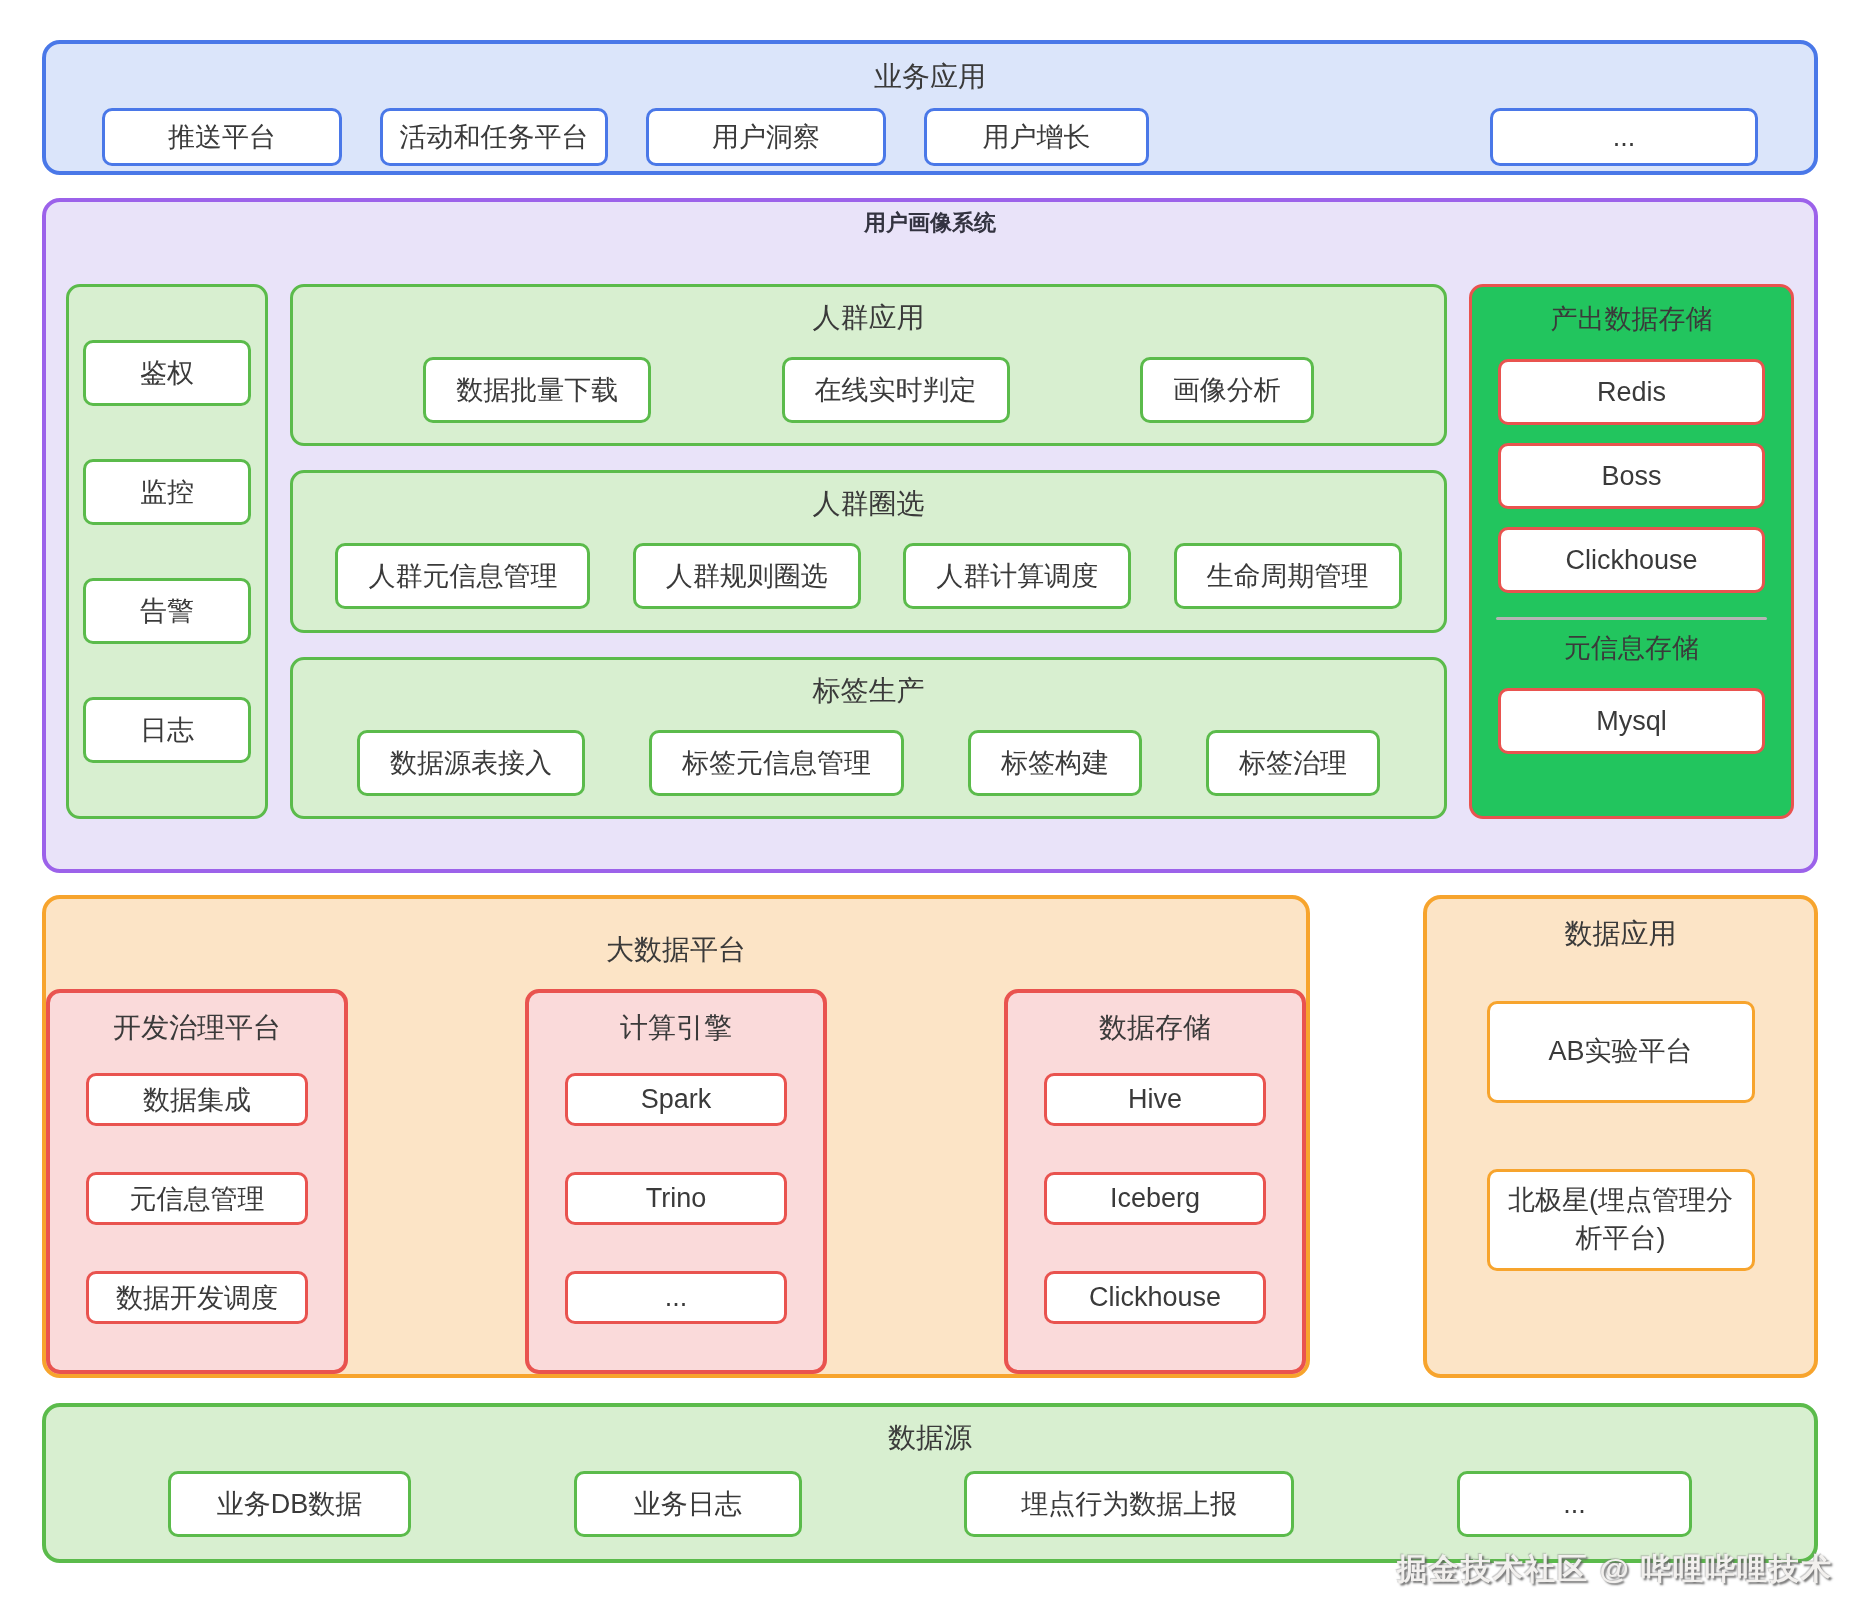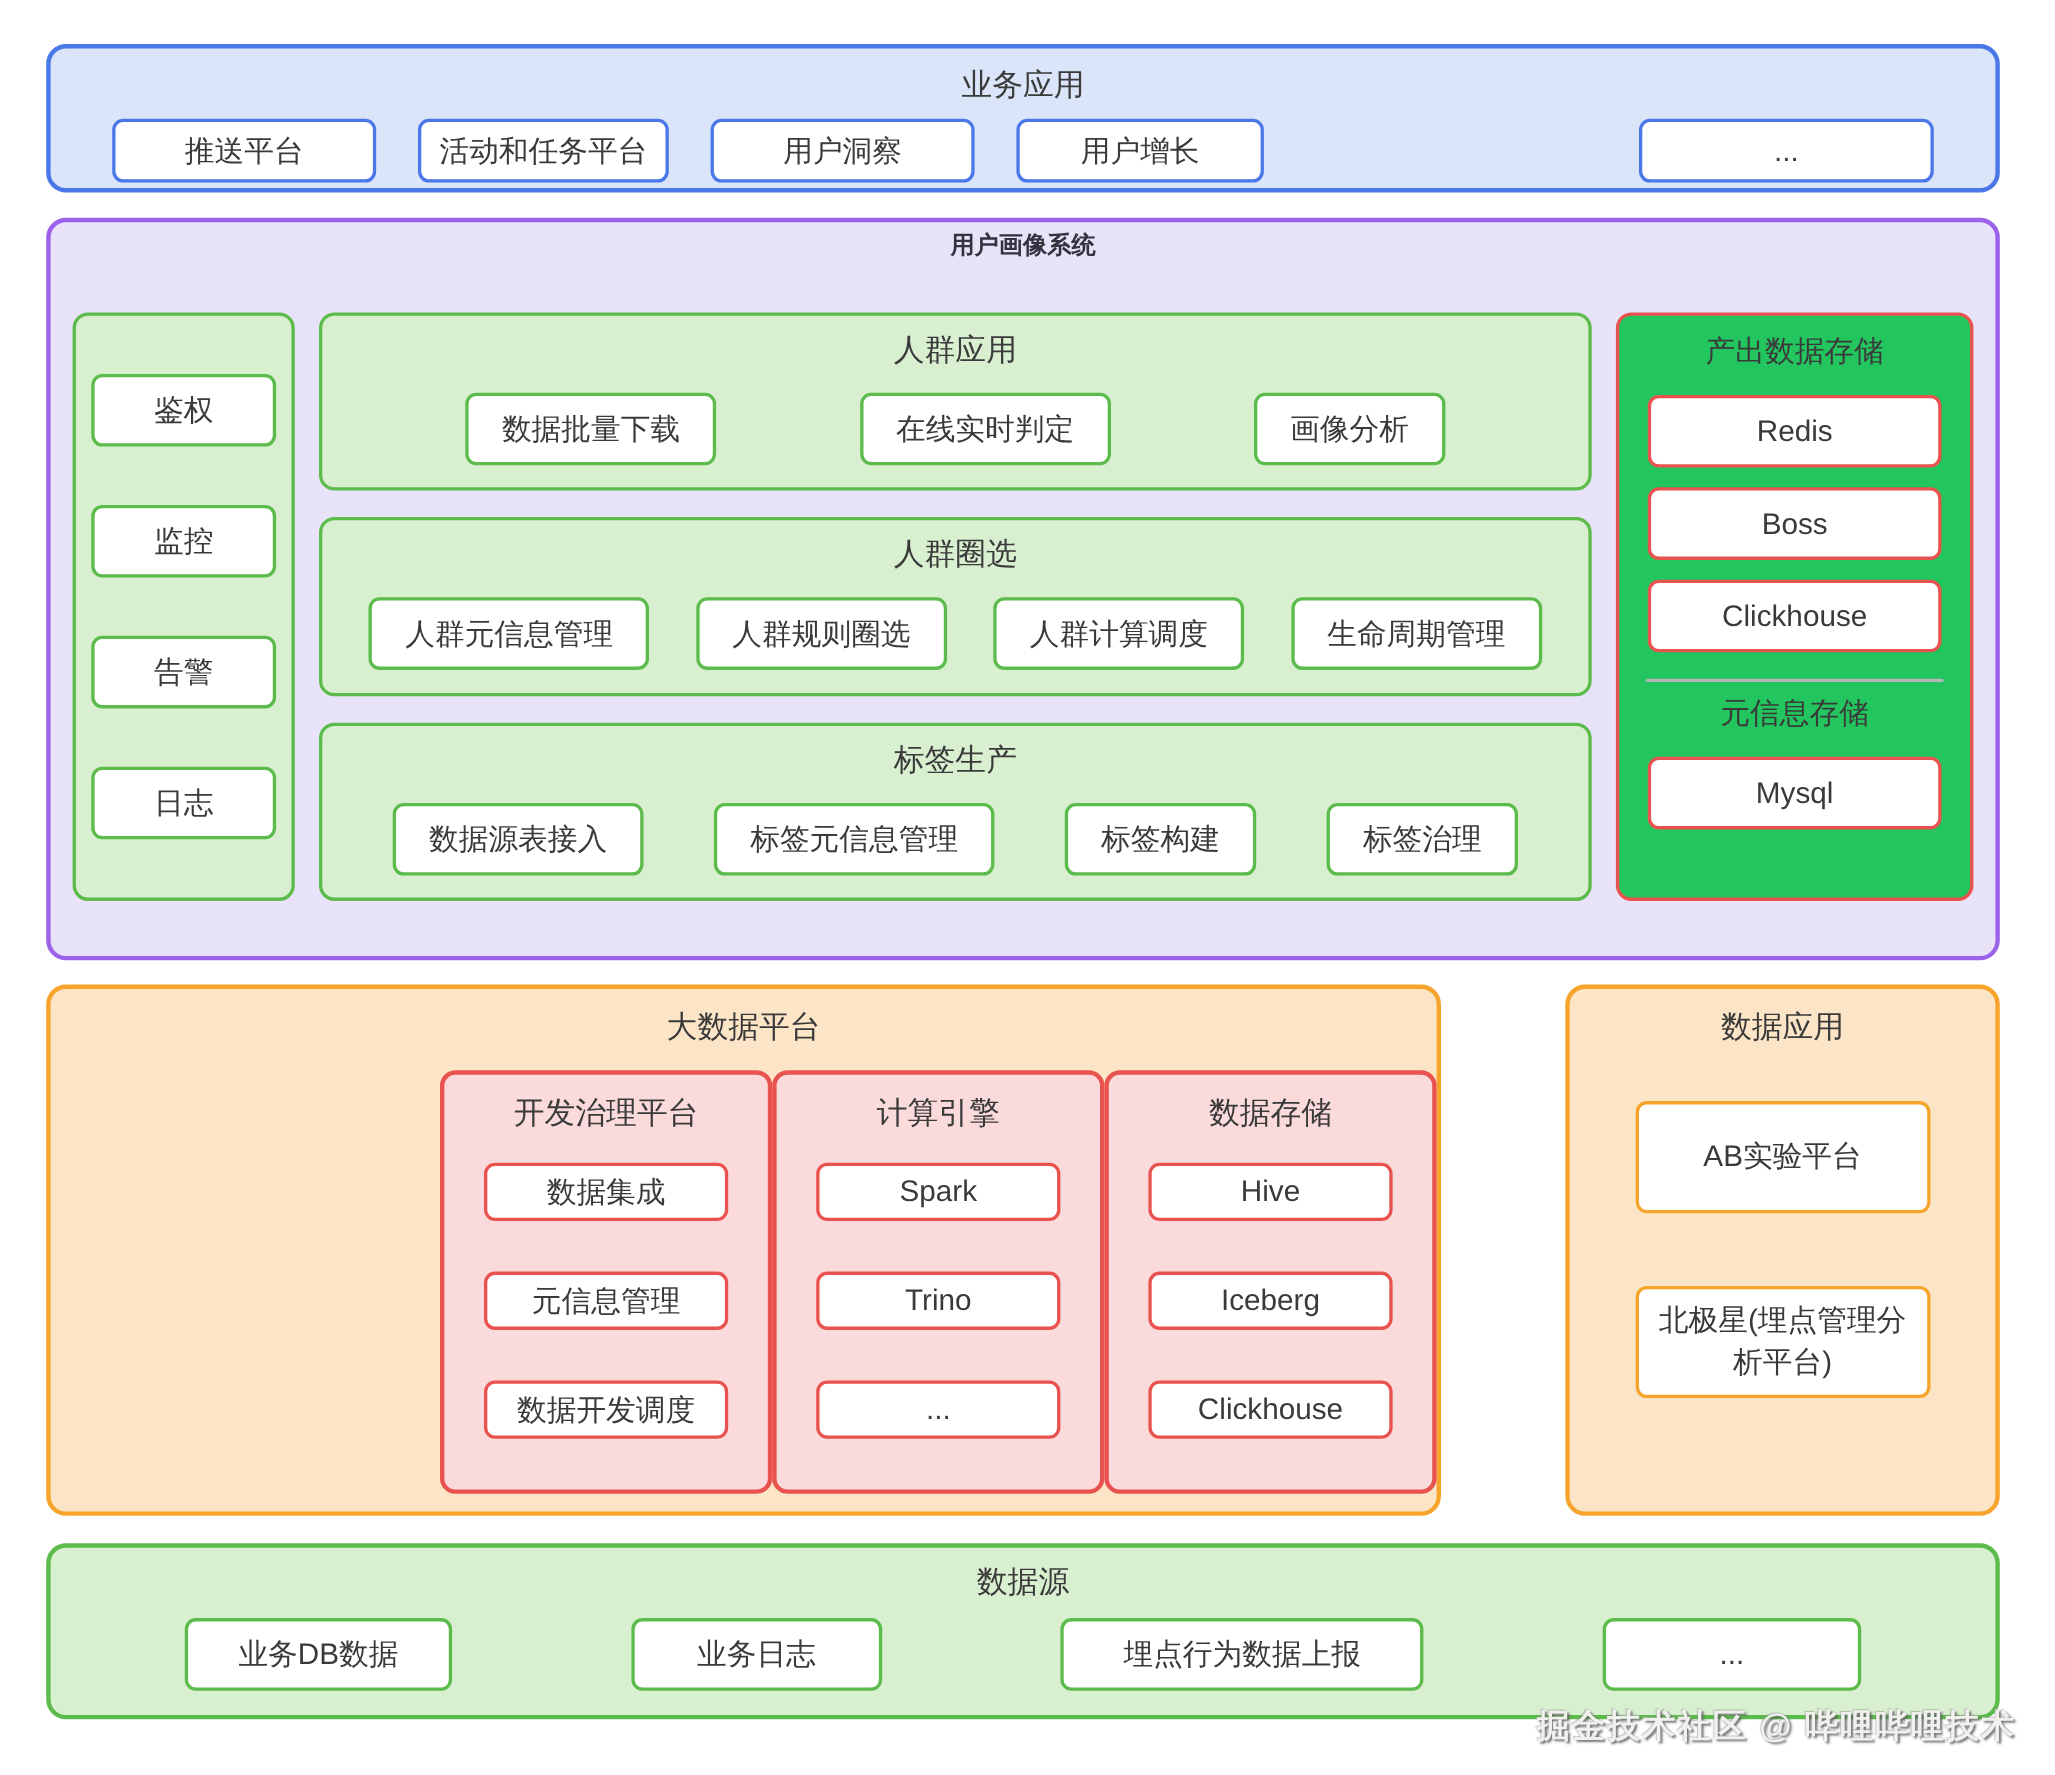--- a/index.html
+++ b/index.html
@@ -43,22 +43,22 @@
     width:325px;background:#22c55e;border:3px solid #e9534f;border-radius:14px;
     box-sizing:border-box;padding:14px 26px 0 26px;display:flex;flex-direction:column;
   }
   .storage-title{text-align:center;font-size:27px;padding-bottom:4px;}
   .storage-col .wbox{border-color:#e9534f;width:100%;margin-top:18px;padding:0 10px;}
   .divider{height:3px;background:#b5b5b5;margin:24px -2px 10px -2px;border-radius:2px;}
   
   .row3{display:flex;margin-top:22px;gap:113px;height:483px;}
   .orange{background:#fce4c6;border:4px solid #f7a42d;}
   .bigdata{width:1268px;}
-  .bigdata .sec-title{padding-top:16px;}
-  .bigdata-panels{display:flex;justify-content:flex-end;margin-top:20px;height:385px;}
+  .bigdata .sec-title{padding-top:32px;}
+  .bigdata-panels{display:flex;justify-content:space-between;margin-top:20px;height:385px;}
   .panel-pink{
     width:302px;background:#fadada;border:4px solid #e9534f;border-radius:14px;
     box-sizing:border-box;display:flex;flex-direction:column;align-items:center;
   }
   .panel-pink .panel-title{font-size:28px;padding-top:16px;margin-bottom:26px;text-align:center;}
   .panel-pink .wbox{border-color:#e9534f;width:222px;margin-bottom:46px;padding:0 10px;}
   .dataapp{width:395px;display:flex;flex-direction:column;align-items:center;}
   .dataapp .sec-title{padding-top:16px;}
   .dataapp .wbox{
     border-color:#f7a42d;width:268px;height:102px;margin-top:48px;

